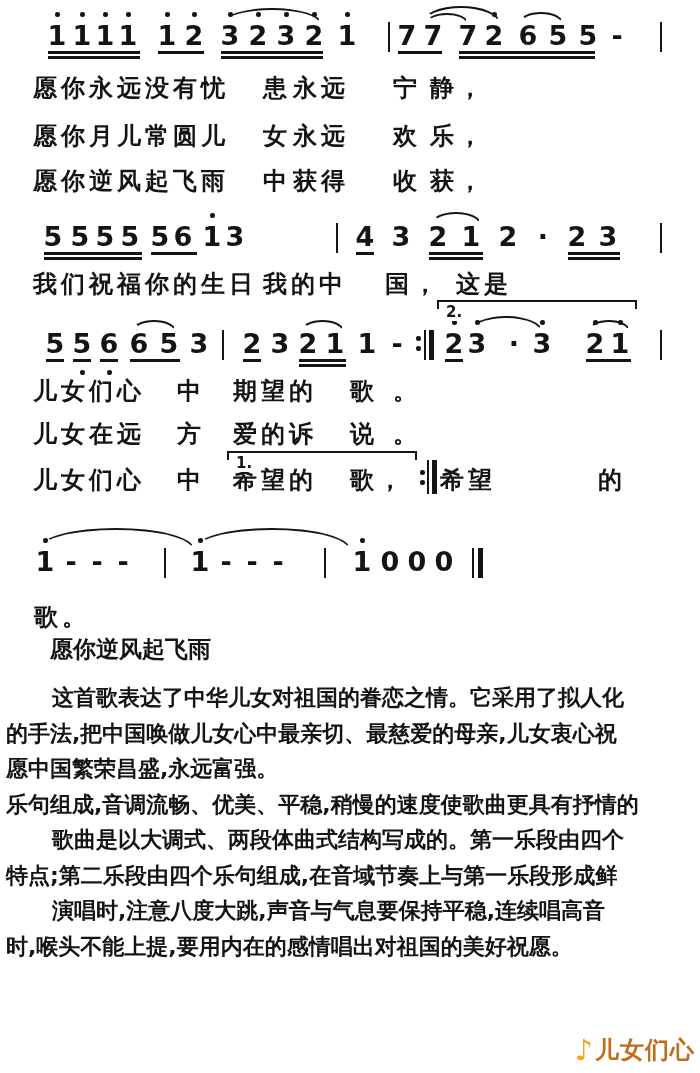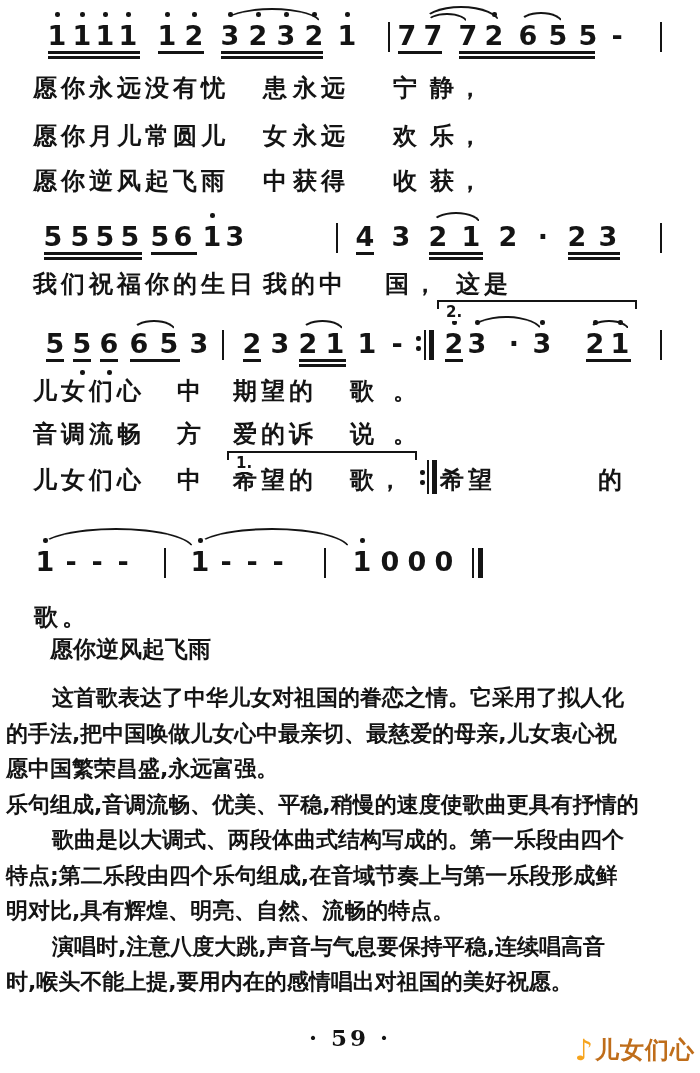--- a/index.html
+++ b/index.html
@@ -218,21 +218,21 @@
         <div class="lseg" style="left: 456px;">这是</div>
       </div>
       <div class="lrow" style="top: 375px;">
         <div class="lseg" style="left: 33px;">儿女们心</div>
         <div class="lseg" style="left: 177px;">中</div>
         <div class="lseg" style="left: 233px;">期望的</div>
         <div class="lseg" style="left: 350px;">歌</div>
         <div class="lseg" style="left: 393px;">。</div>
       </div>
       <div class="lrow" style="top: 418px;">
-        <div class="lseg" style="left: 33px;">音调流畅</div>
+        <div class="lseg" style="left: 33px;">儿女在远</div>
         <div class="lseg" style="left: 177px;">方</div>
         <div class="lseg" style="left: 233px;">爱的诉</div>
         <div class="lseg" style="left: 350px;">说</div>
         <div class="lseg" style="left: 393px;">。</div>
       </div>
       <div class="lrow" style="top: 464px;">
         <div class="lseg" style="left: 33px;">儿女们心</div>
         <div class="lseg" style="left: 177px;">中</div>
         <div class="lseg" style="left: 233px;">希望的</div>
         <div class="lseg" style="left: 350px;">歌，</div>
@@ -251,25 +251,23 @@
     </div>
 
   <div class="analysis">
     <div class="heading">愿你逆风起飞雨</div>
     <div class="pline indent">这首歌表达了中华儿女对祖国的眷恋之情。它采用了拟人化</div>
     <div class="pline">的手法,把中国唤做儿女心中最亲切、最慈爱的母亲,儿女衷心祝</div>
     <div class="pline">愿中国繁荣昌盛,永远富强。</div>
     <div class="pline">乐句组成,音调流畅、优美、平稳,稍慢的速度使歌曲更具有抒情的</div>
     <div class="pline indent">歌曲是以大调式、两段体曲式结构写成的。第一乐段由四个</div>
     <div class="pline">特点;第二乐段由四个乐句组成,在音域节奏上与第一乐段形成鲜</div>
-    <div class="pline">明对比,具有辉煌、明亮、自然、流畅的特点。</div>
     <div class="pline indent">演唱时,注意八度大跳,声音与气息要保持平稳,连续唱高音</div>
     <div class="pline">时,喉头不能上提,要用内在的感情唱出对祖国的美好祝愿。</div>
   </div>
 
-  <div class="footer">· 59 ·</div>
 
   <a class="watermark" href="#">
     <span class="wm-icon">♪</span>
     <span class="wm-text">儿女们心</span>
   </a>
 
 </div>
 
 </body></html>

